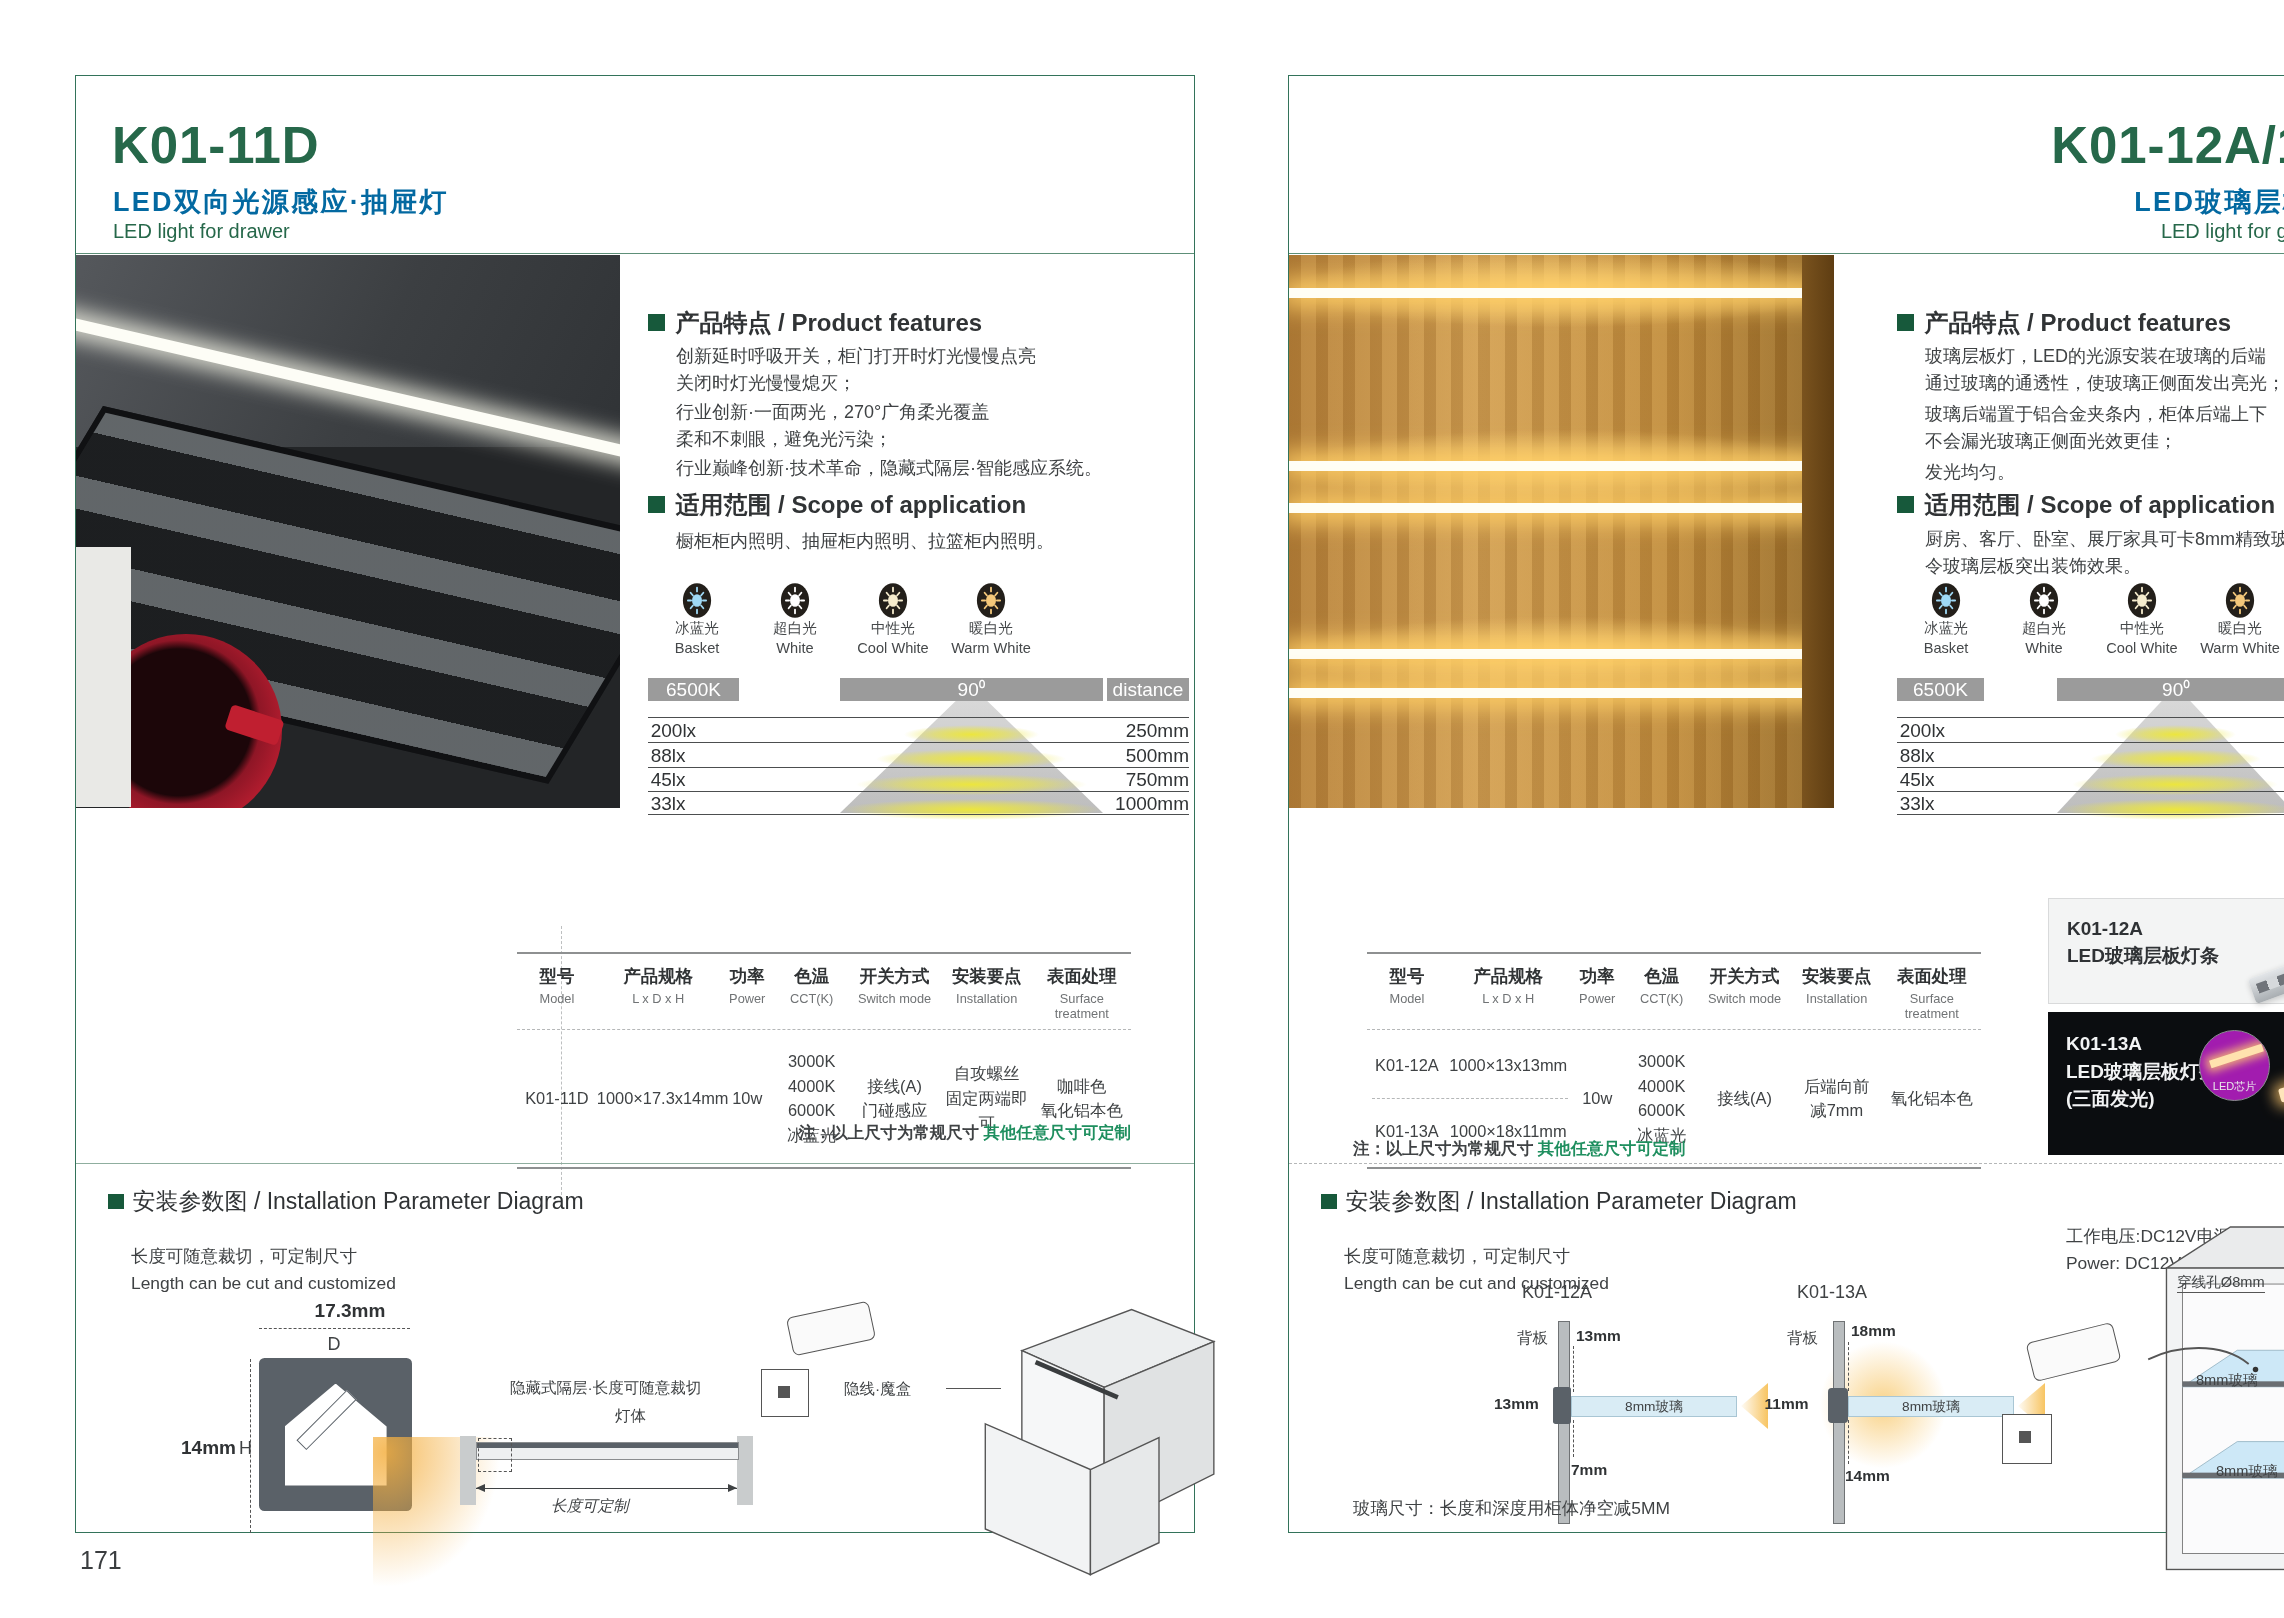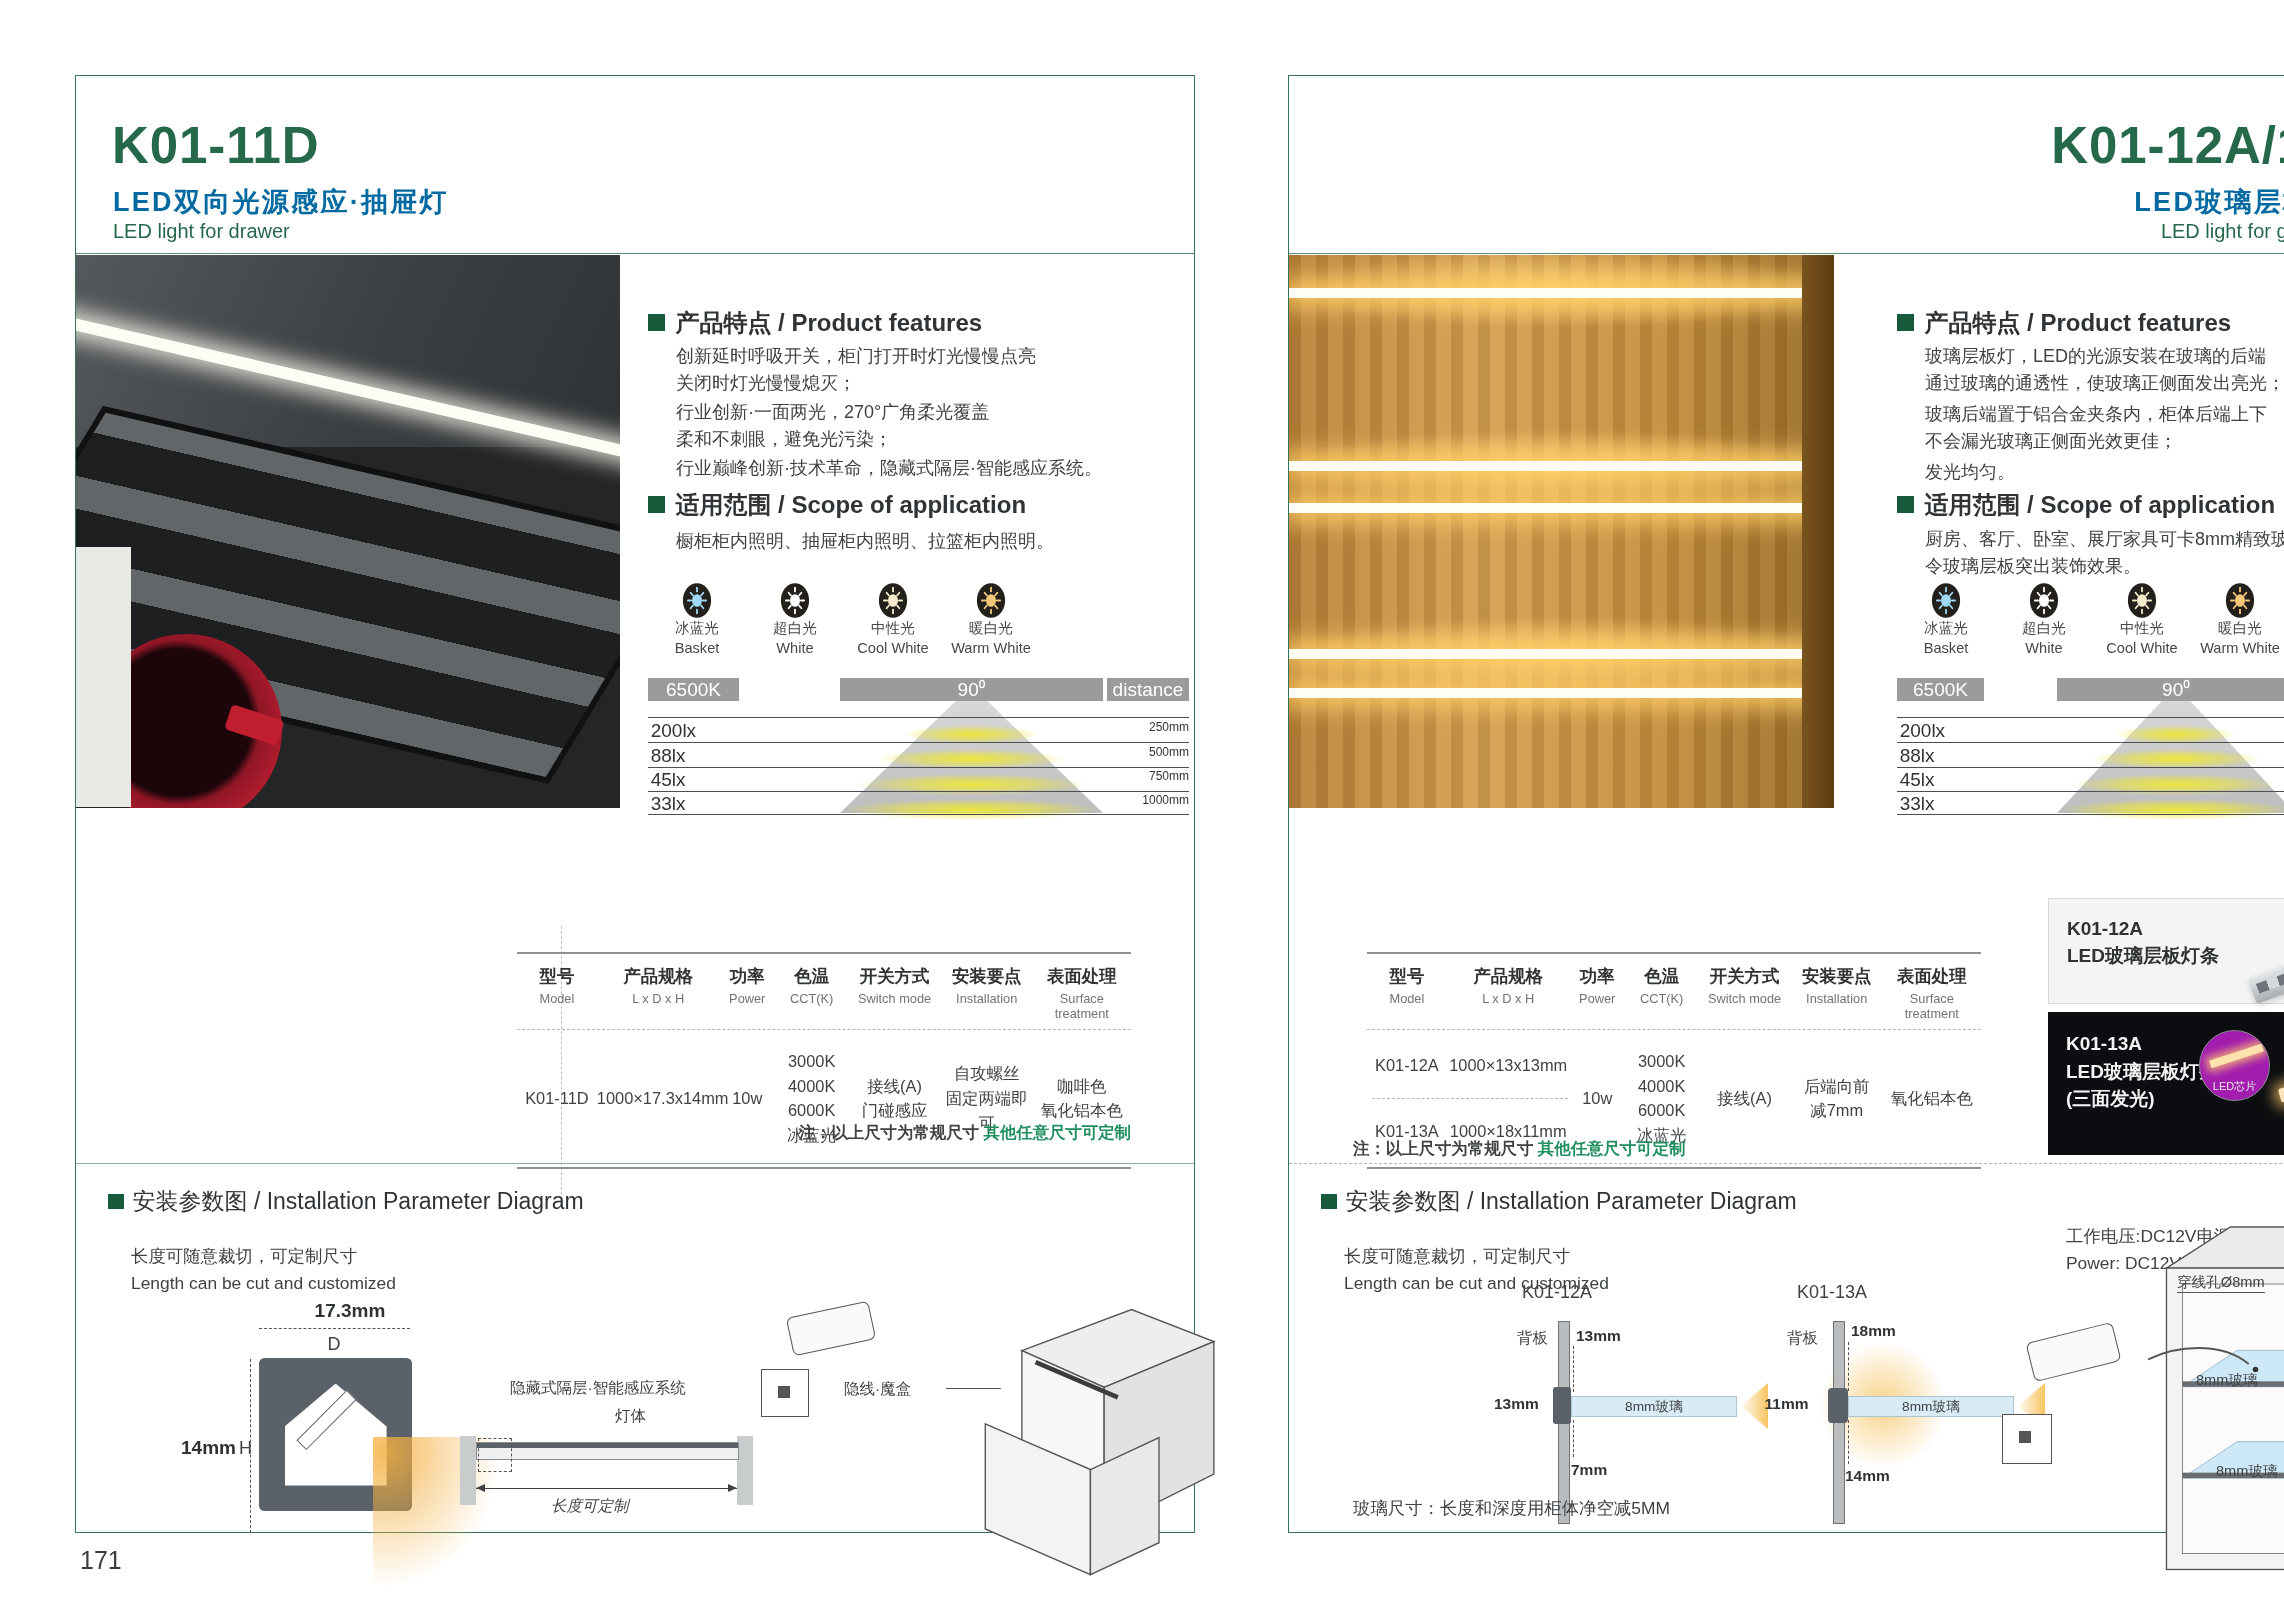--- a/index.html
+++ b/index.html
@@ -16,21 +16,21 @@
   .hdr-divider{height:1.4px;background:#5d8f78;left:0;right:0;}
   .photo{overflow:hidden;}
   .sec-h{font-size:24px;font-weight:bold;color:#303335;}
   .sec-h .sq{display:inline-block;width:17.4px;height:17.4px;background:#17593b;margin-right:10px;}
   .body-txt{font-size:18px;line-height:1.5;color:#3f4244;}
   .icon-item{width:98px;text-align:center;}
   .icon-lbl{font-size:14.6px;line-height:1.35;color:#45484a;}
   .badge{background:#9b9b9b;color:#fff;font-size:19px;text-align:center;line-height:23px;height:23px;}
   .ph-line{height:1.4px;background:#4c4e4f;left:0;right:0;}
   .lux{font-size:19px;color:#303335;}
-  .mm{font-size:12px;color:#303335;text-align:center;}
+  .mm{font-size:19px;color:#303335;text-align:center;}
   .cone{background:linear-gradient(180deg,rgba(158,158,158,.40),rgba(148,148,148,.62));
         clip-path:polygon(44% 0,56% 0,100% 100%,0 100%);}
   .pool{border-radius:50%;background:radial-gradient(closest-side,#ece63e 0%,rgba(236,230,62,.55) 55%,rgba(236,230,62,0) 100%);}
   .spec-table{border-top:2.3px solid #8e9091;border-bottom:2.3px solid #8e9091;}
   .t-head{display:flex;border-bottom:1.4px dashed #b5b7b8;padding:10px 0 8.2px 0;}
   .t-body{display:flex;align-items:center;position:relative;}
   .t-col{text-align:center;}
   .th-zh{font-size:17.4px;font-weight:bold;color:#303335;}
   .th-en{font-size:12.8px;color:#707375;margin-top:2.7px;}
   .td{font-size:16.4px;line-height:1.5;color:#3f4244;}
@@ -275,21 +275,21 @@
       <div class="abs dlabel" style="left:58px;top:138px;font-size:18px;">H</div>
       <div class="abs" style="left:69px;top:59px;height:174px;border-left:1.4px dashed #555;"></div>
       <div class="abs" style="left:78px;top:58px;width:153px;height:153px;background:#5a6168;border-radius:5.5px;">
         <div class="abs" style="left:25.6px;top:25.6px;width:102px;height:102px;background:#fff;clip-path:polygon(50% 0,100% 42%,100% 100%,0 100%,0 42%);"></div>
         <div class="abs" style="left:32px;top:55px;width:69px;height:12px;background:#fff;border:1.4px solid #5a6168;transform:rotate(-45deg);"></div>
       </div>
       <div class="abs" style="left:192px;top:137px;width:128px;height:151px;background:radial-gradient(ellipse at 10% 10%,rgba(244,176,66,.85),rgba(244,176,66,0) 70%);"></div>
     </div>
 
     <div class="abs" style="left:384px;top:1302px;width:292px;height:151px;">
-      <div class="abs dlabel" style="left:50px;top:0;">隐藏式隔层·智能感应系统</div>
+      <div class="abs dlabel" style="left:50px;top:0;">隐藏式隔层·长度可随意裁切</div>
       <div class="abs dlabel" style="left:155px;top:28px;">灯体</div>
       <div class="abs" style="left:0px;top:58px;width:15.5px;height:69px;background:#c9cccd;"></div>
       <div class="abs" style="left:277px;top:58px;width:15.5px;height:69px;background:#c9cccd;"></div>
       <div class="abs" style="left:15.5px;top:64px;width:261px;height:15.5px;background:linear-gradient(180deg,#5a6168 0 5.5px,#eef0f1 5.5px 100%);border:0.9px solid #8a8d8f;"></div>
       <div class="abs" style="left:18px;top:60px;width:32px;height:32px;border:1.4px dashed #555;"></div>
       <div class="abs" style="left:15.5px;top:110px;width:261px;border-top:1.4px solid #3f4244;"></div>
       <div class="abs" style="left:15.5px;top:106px;width:0;height:0;border-top:4.6px solid transparent;border-bottom:4.6px solid transparent;border-right:9px solid #3f4244;"></div>
       <div class="abs" style="left:268px;top:106px;width:0;height:0;border-top:4.6px solid transparent;border-bottom:4.6px solid transparent;border-left:9px solid #3f4244;"></div>
       <div class="abs dlabel" style="left:91px;top:118px;font-style:italic;">长度可定制</div>
     </div>

